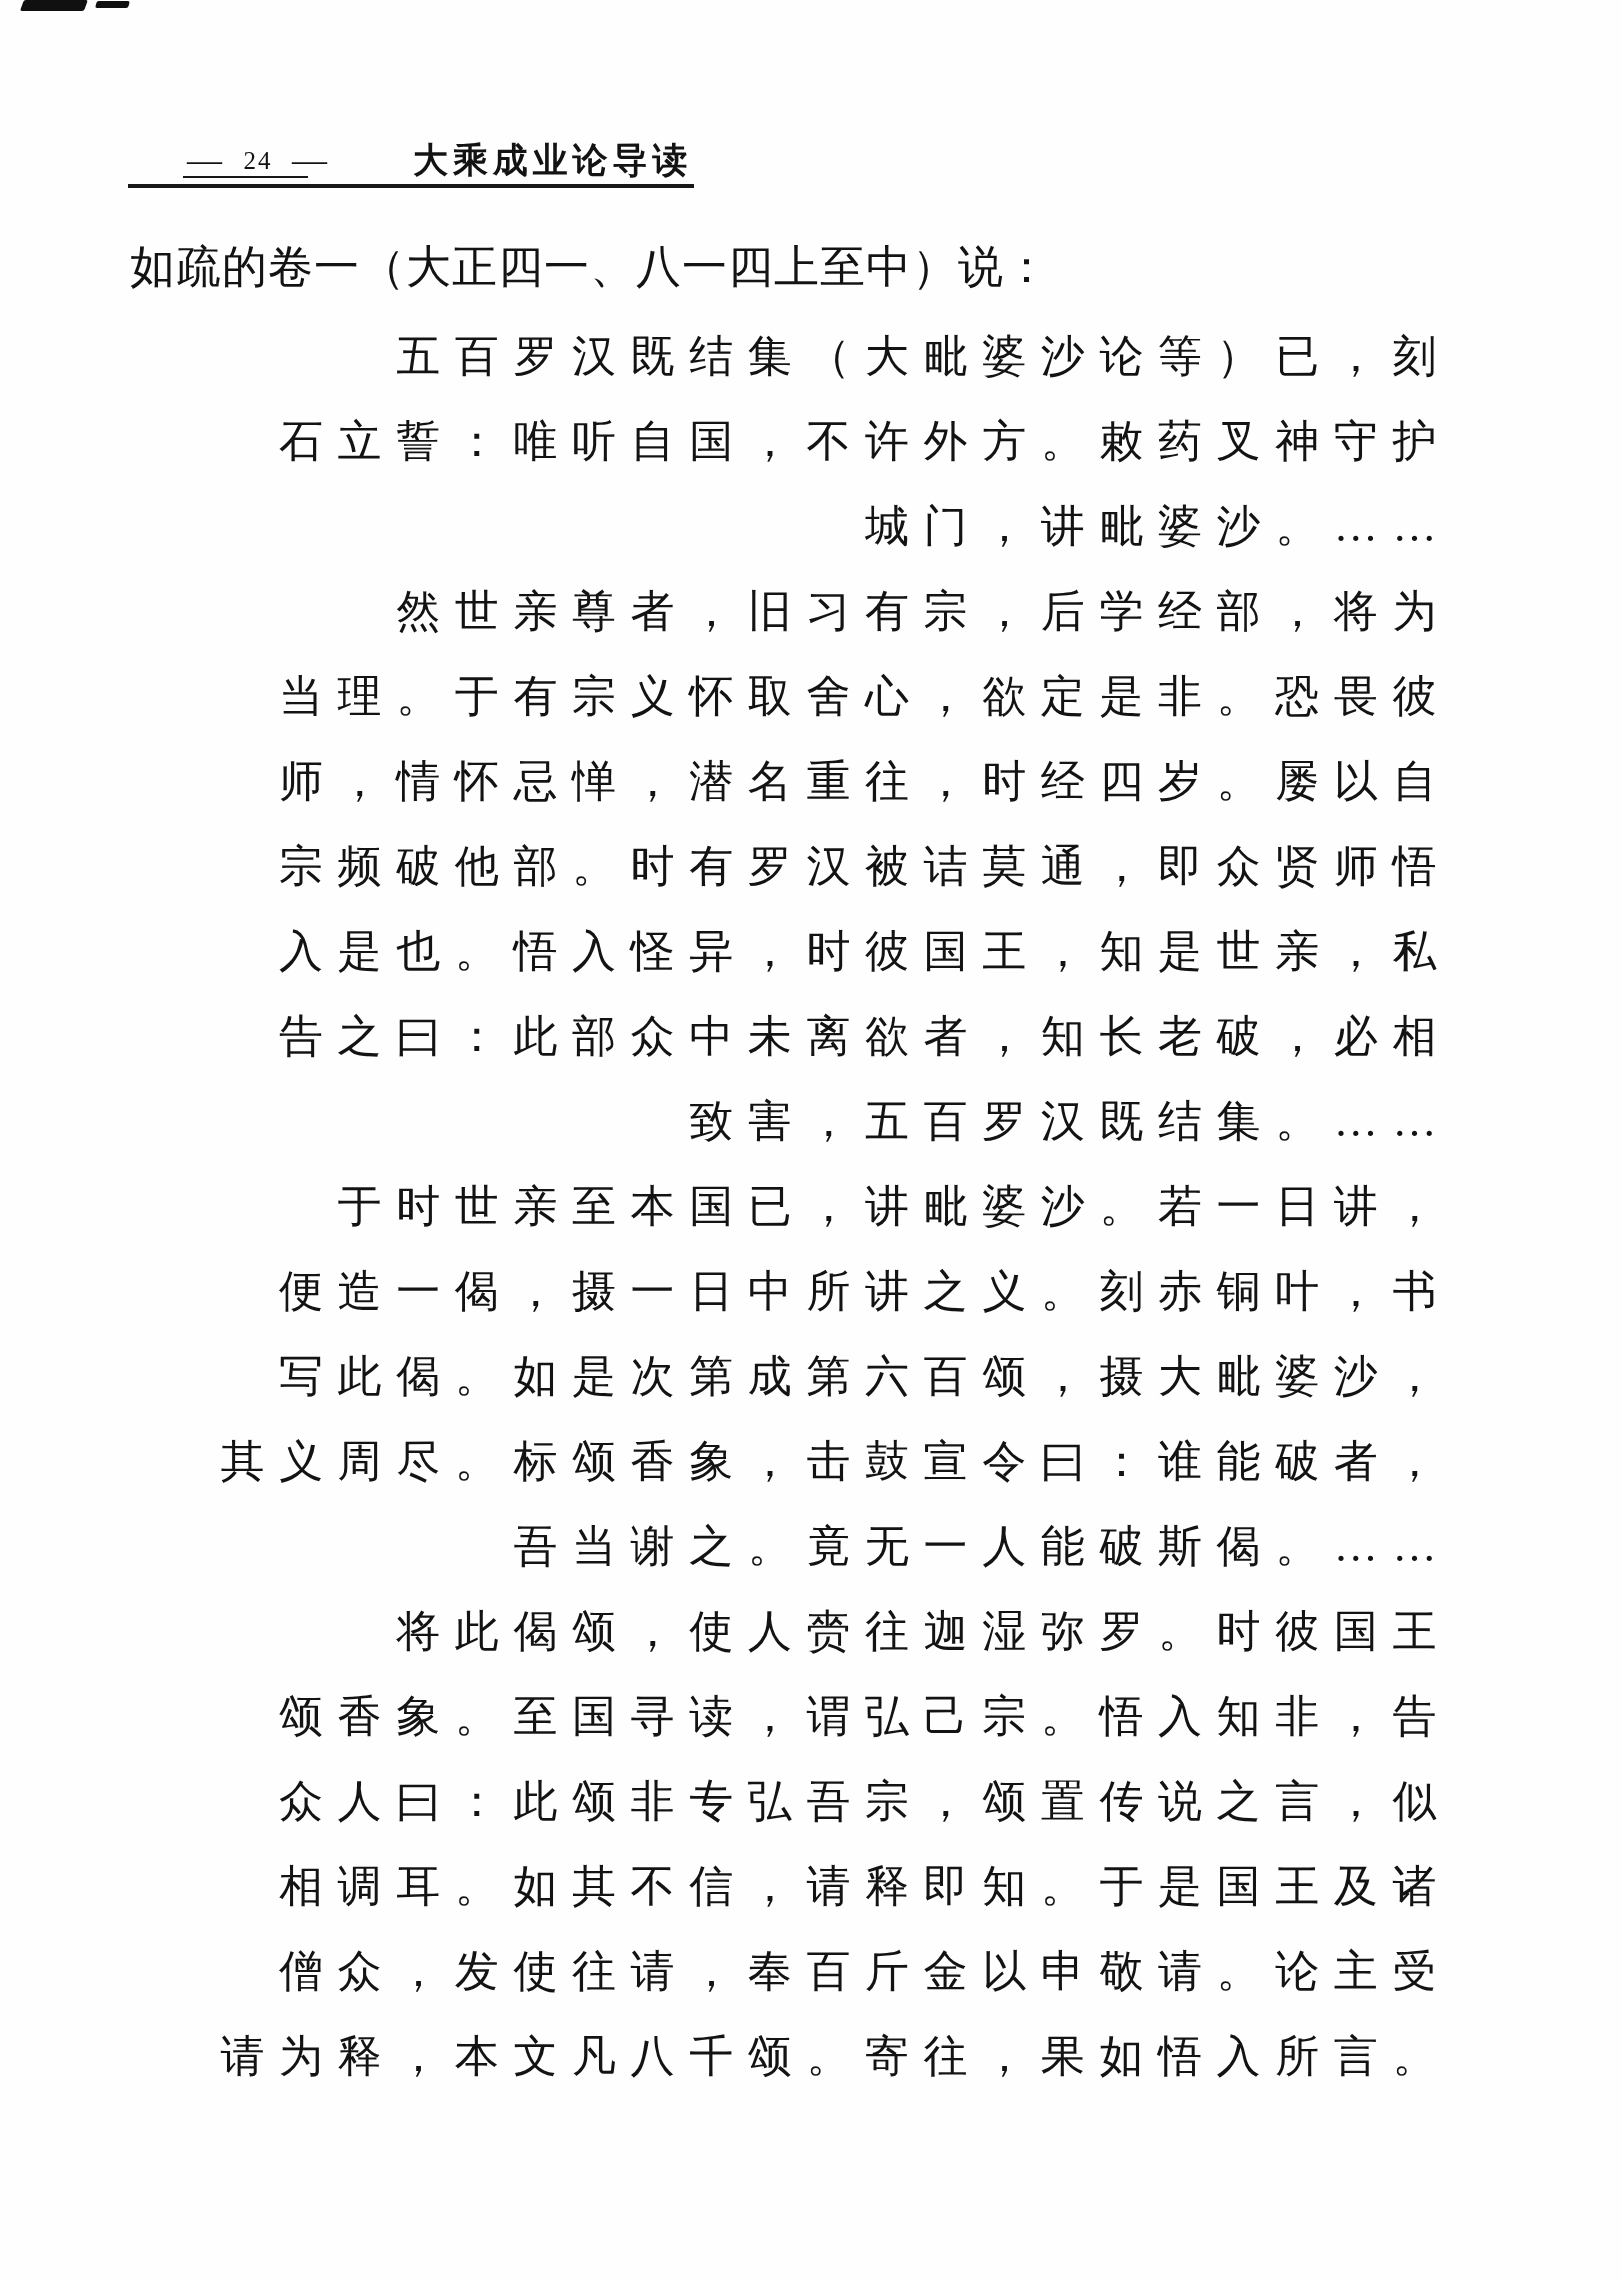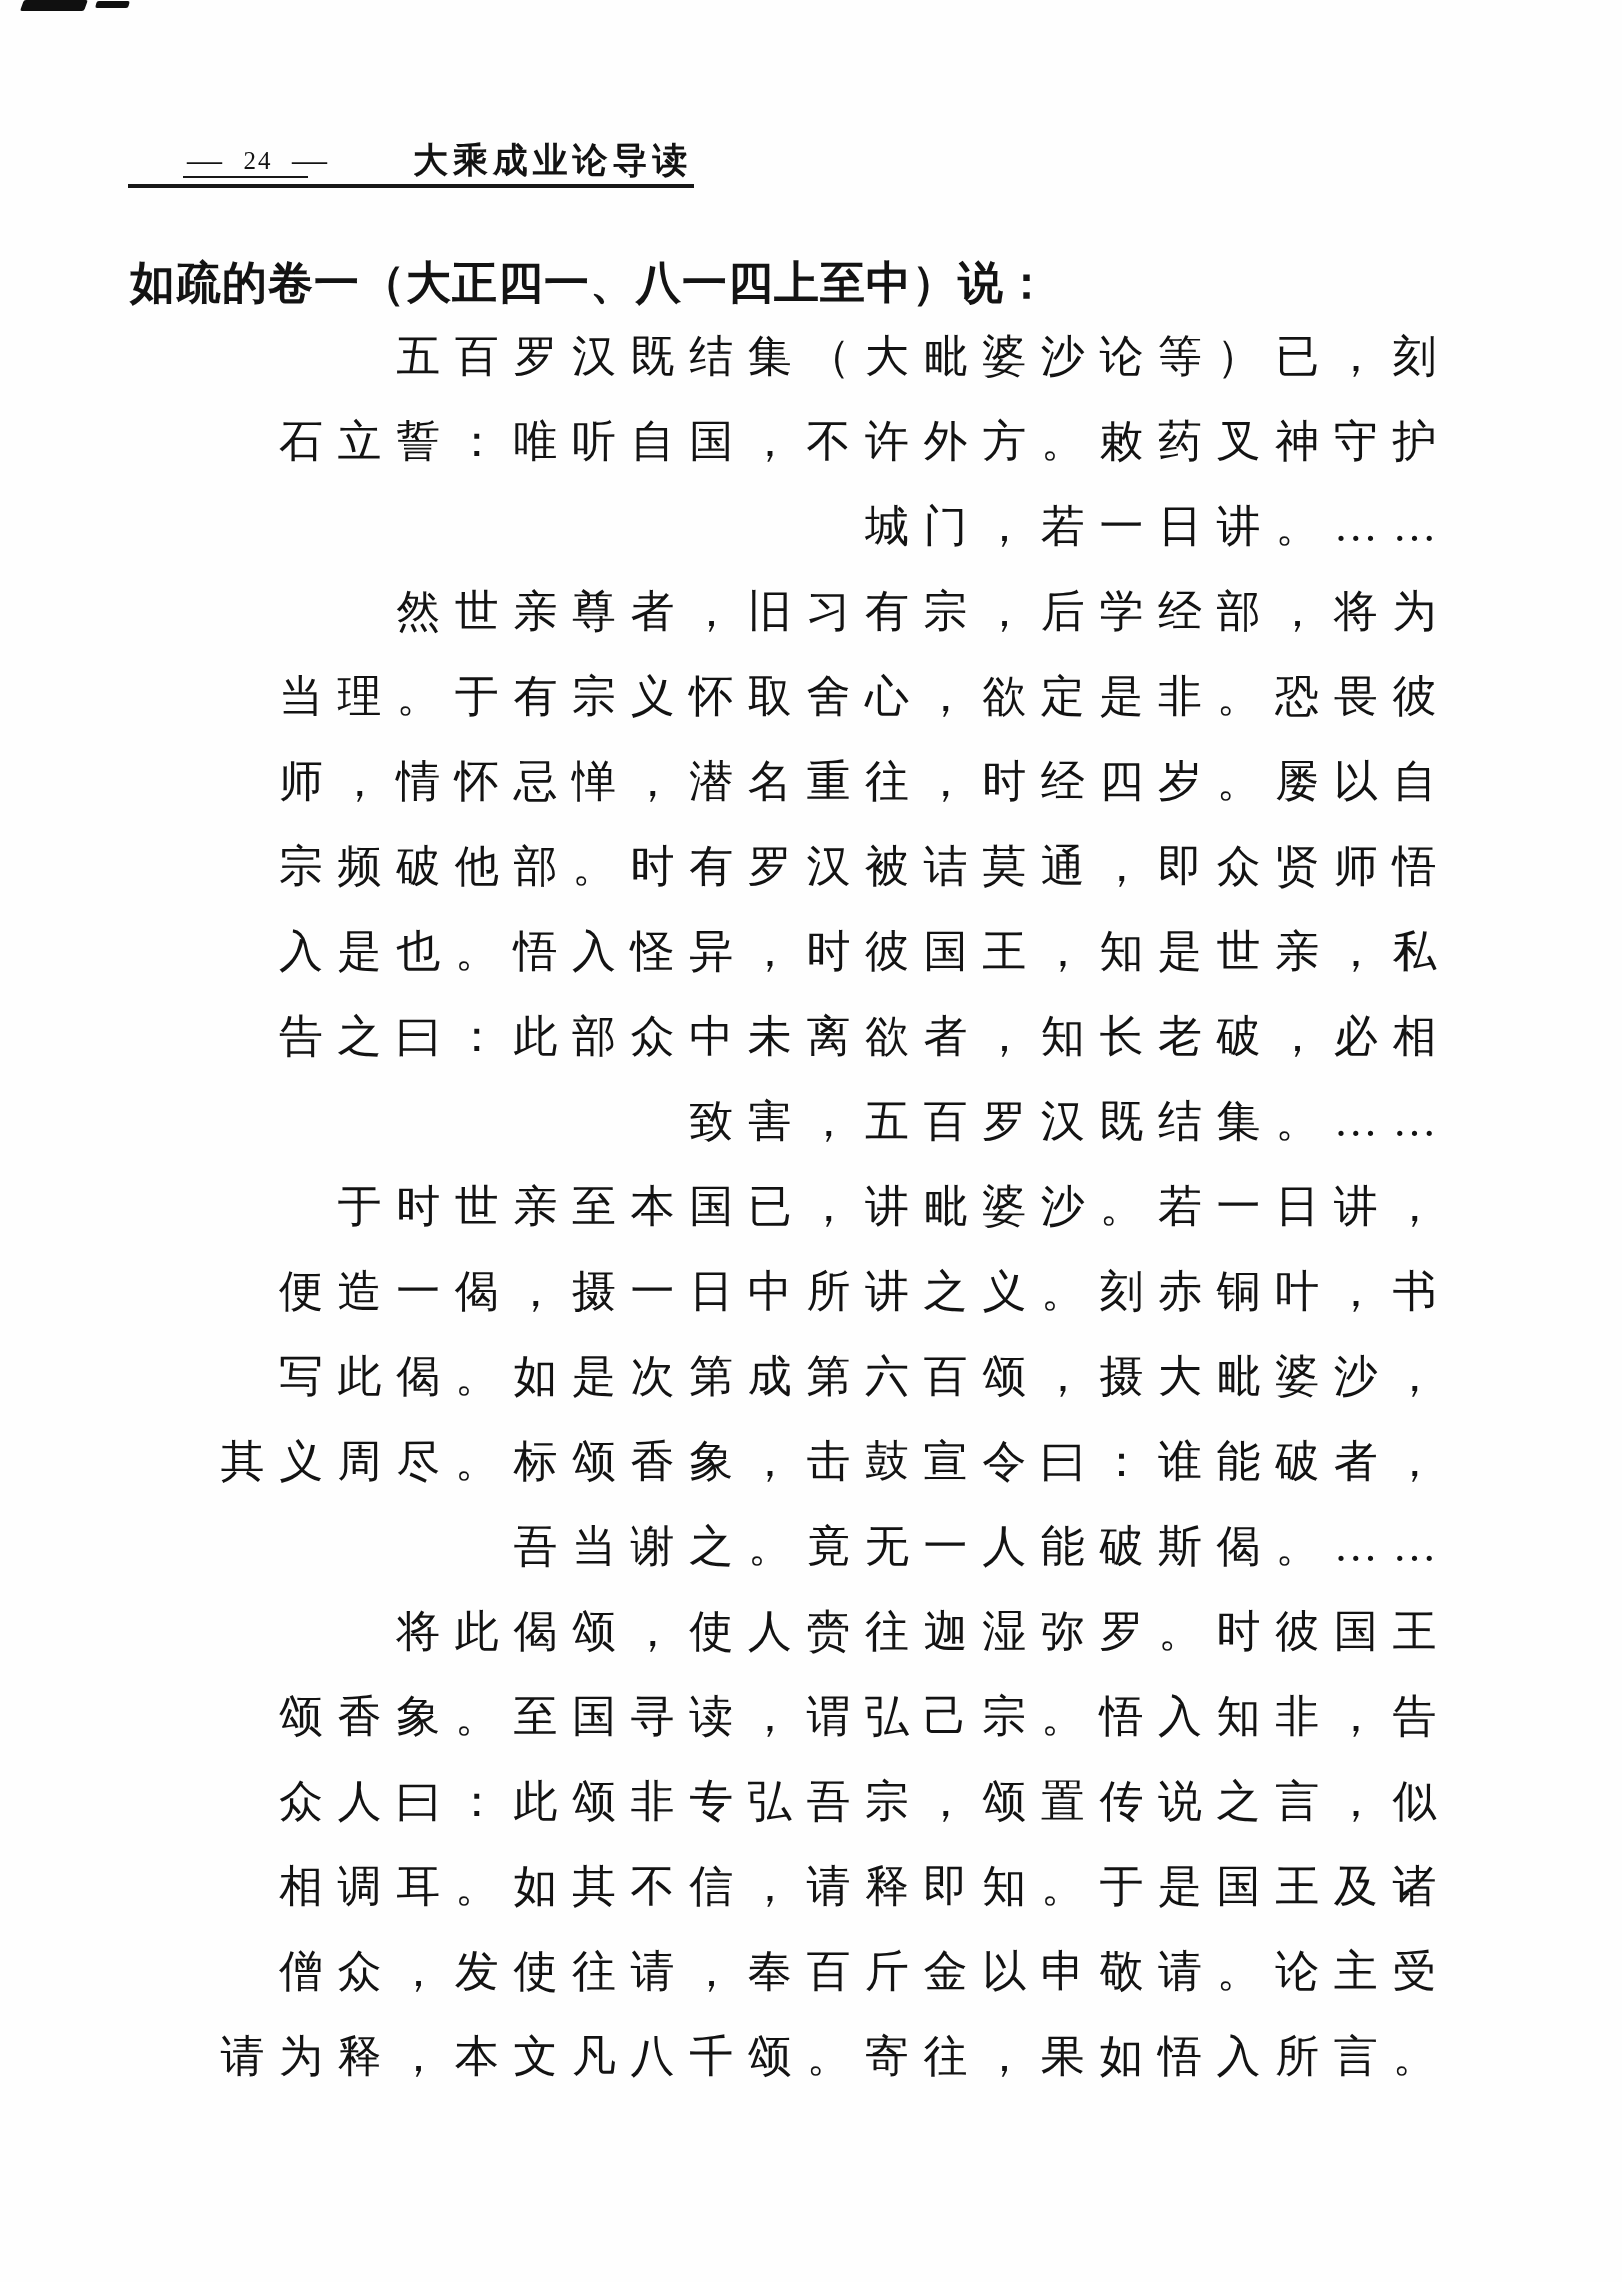--- a/index.html
+++ b/index.html
@@ -69,27 +69,27 @@
     top: 184px;
     width: 566px;
     height: 3.9px;
     background: #181818;
   }
 
   
   #intro-line {
     position: absolute;
     left: 130px;
-    top: 252px;
+    top: 236px;
     width: 1307px;
     font-size: 45px;
     line-height: 62px;
     letter-spacing: 1px;
     white-space: nowrap;
-    font-weight: 700;
+    font-weight: 400;
   }
 
   
   #quote-block {
     position: absolute;
     left: 191px;
     top: 314px;
     width: 1260px;
   }
   .qline {
@@ -122,21 +122,21 @@
     <span class="header-title">大乘成业论导读</span>
   </div>
   <div class="header-rule-short"></div>
   <div class="header-rule"></div>
 
   <div id="intro-line">如疏的卷一（大正四一、八一四上至中）说：</div>
 
   <div id="quote-block">
     <div class="qline indent">五百罗汉既结集（大毗婆沙论等）已，刻</div>
     <div class="qline">石立誓：唯听自国，不许外方。敕药叉神守护</div>
-    <div class="qline">城门，若一日讲。……</div>
+    <div class="qline">城门，讲毗婆沙。……</div>
     <div class="qline indent">然世亲尊者，旧习有宗，后学经部，将为</div>
     <div class="qline">当理。于有宗义怀取舍心，欲定是非。恐畏彼</div>
     <div class="qline">师，情怀忌惮，潜名重往，时经四岁。屡以自</div>
     <div class="qline">宗频破他部。时有罗汉被诘莫通，即众贤师悟</div>
     <div class="qline">入是也。悟入怪异，时彼国王，知是世亲，私</div>
     <div class="qline">告之曰：此部众中未离欲者，知长老破，必相</div>
     <div class="qline">致害，五百罗汉既结集。……</div>
     <div class="qline indent">于时世亲至本国已，讲毗婆沙。若一日讲，</div>
     <div class="qline">便造一偈，摄一日中所讲之义。刻赤铜叶，书</div>
     <div class="qline">写此偈。如是次第成第六百颂，摄大毗婆沙，</div>

